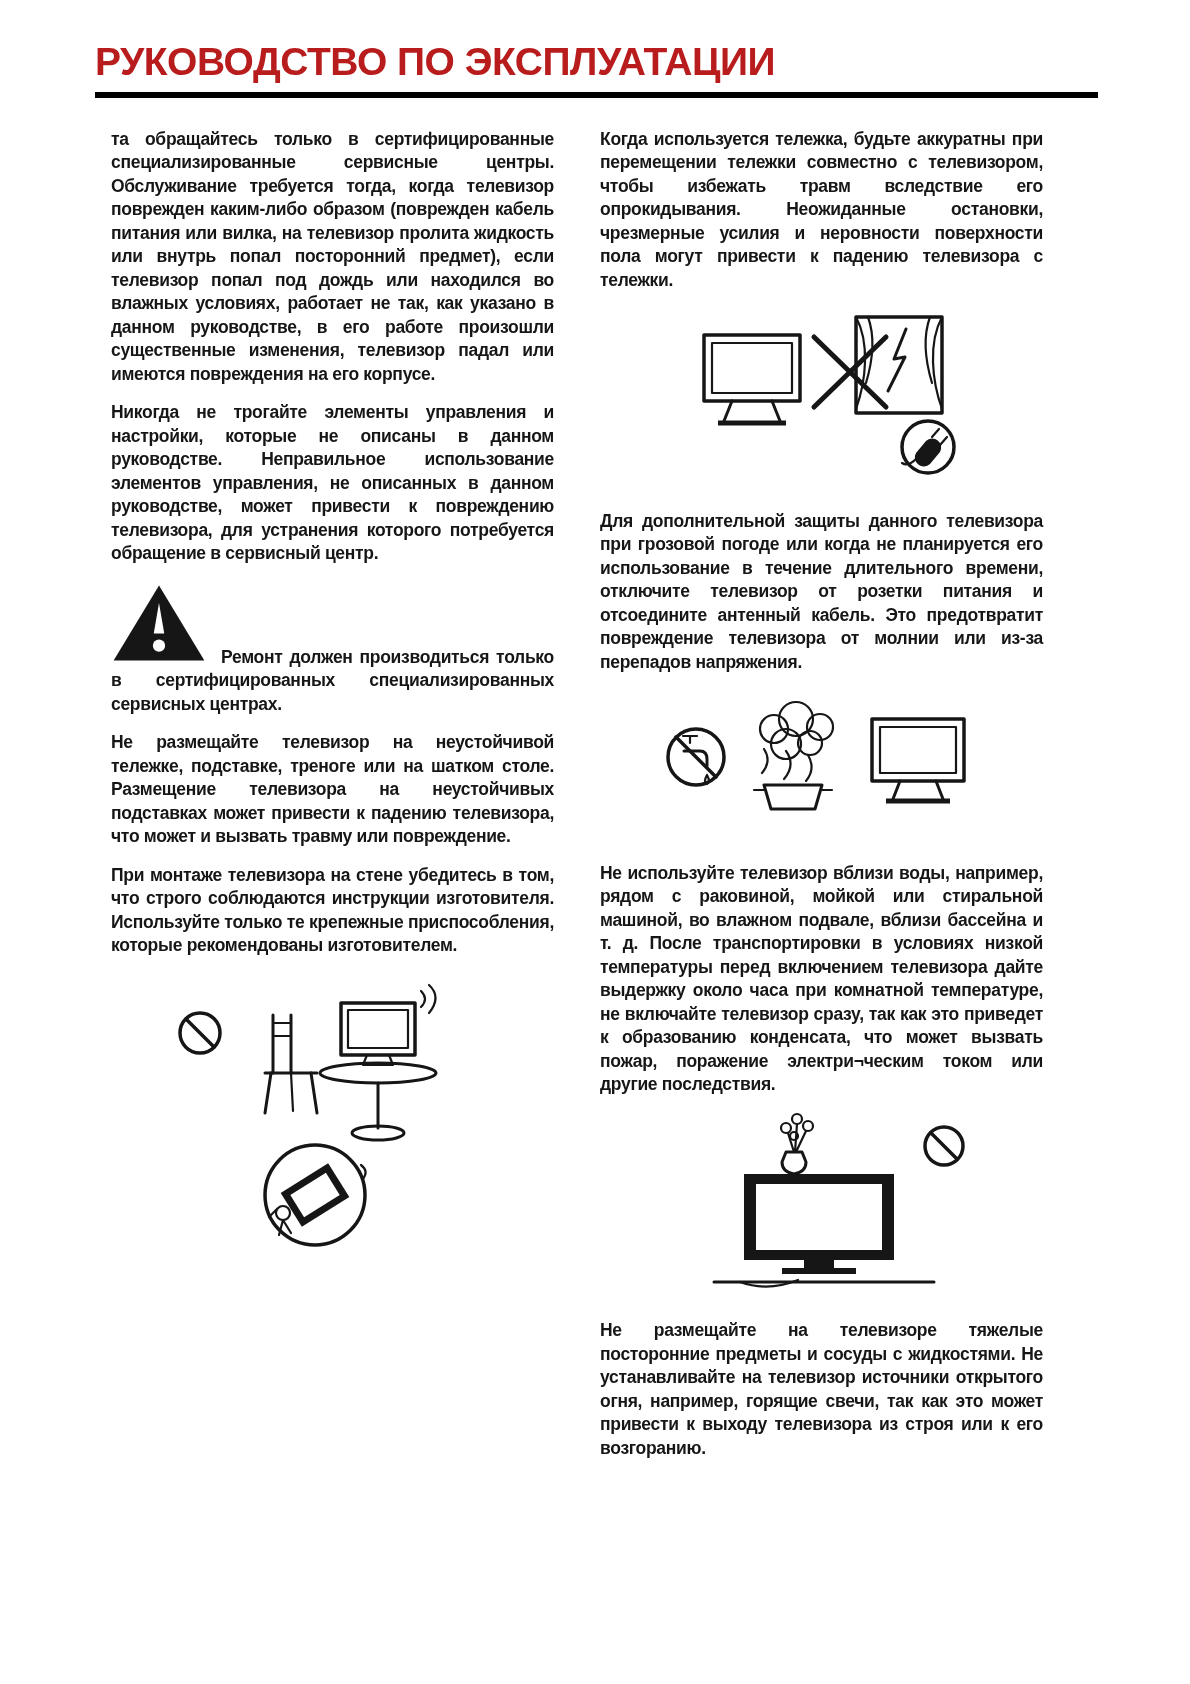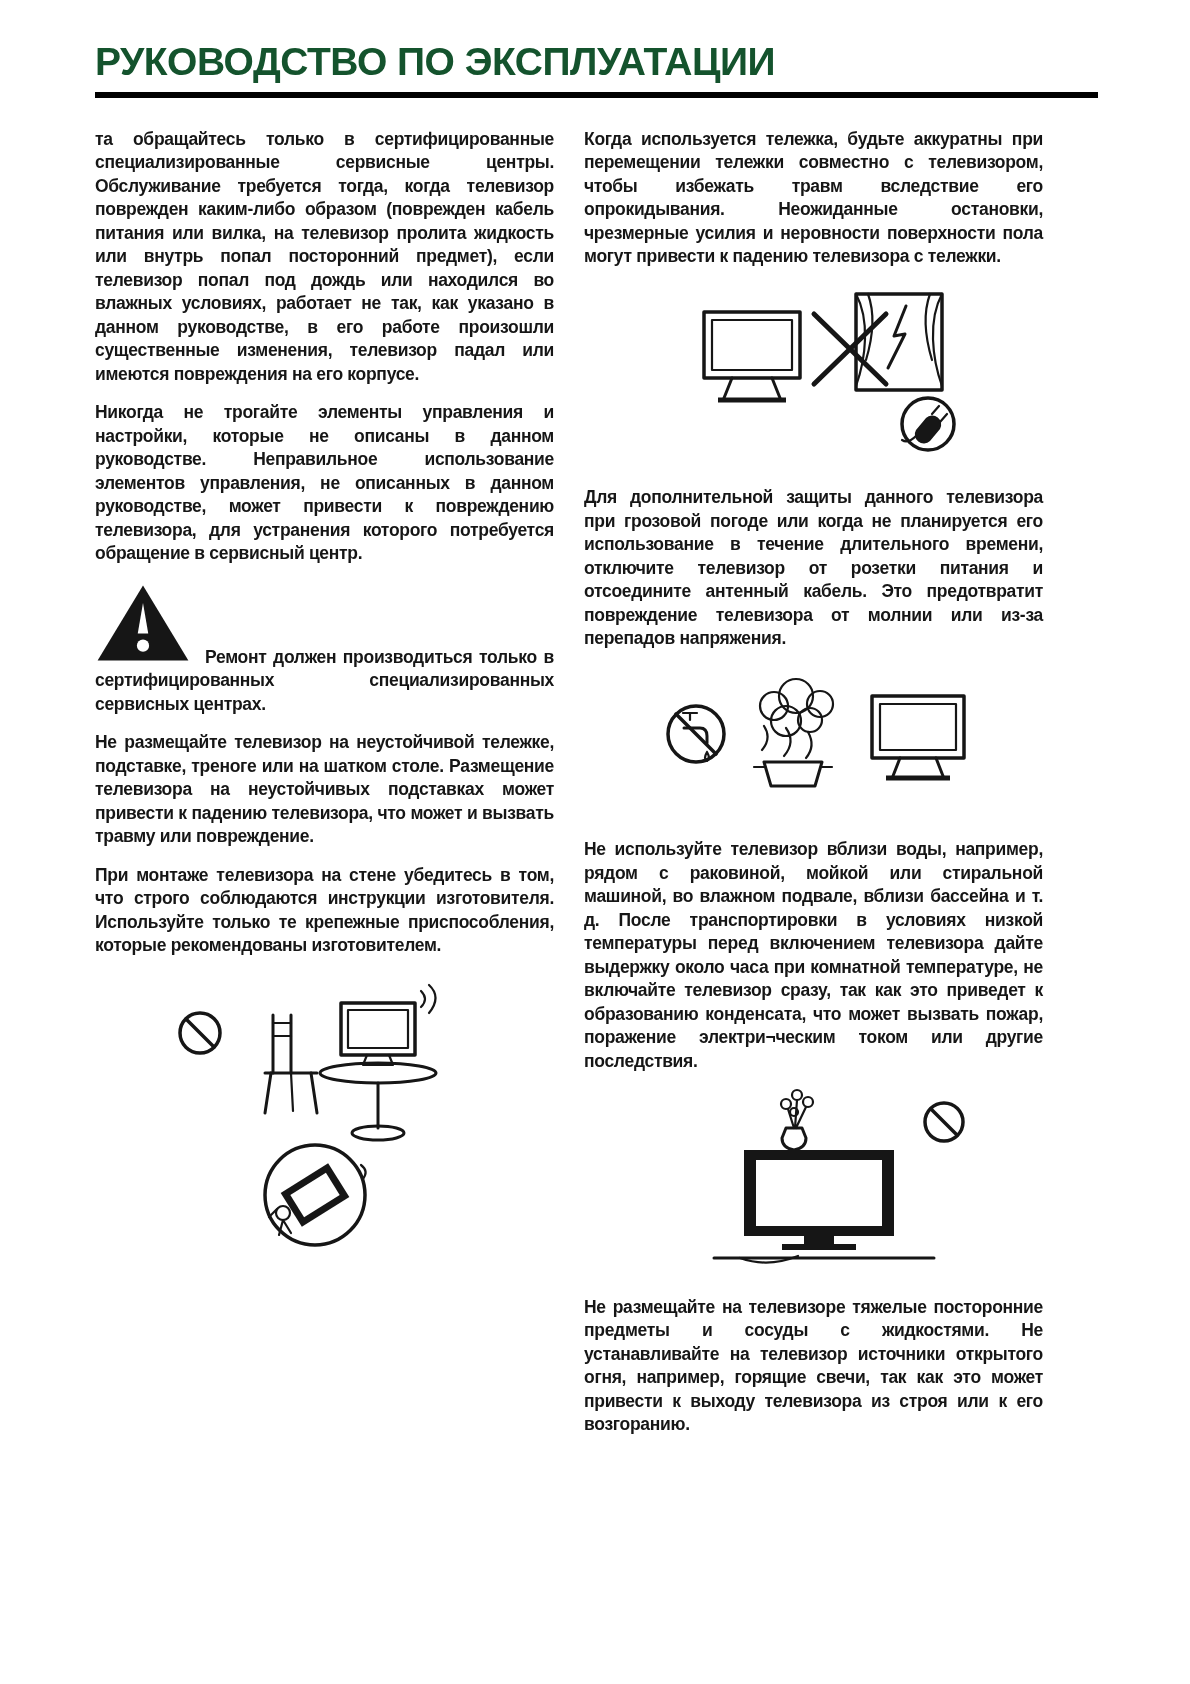--- a/index.html
+++ b/index.html
@@ -3,30 +3,30 @@
 <meta charset="utf-8">
 <style>
   html,body{margin:0;padding:0;}
   body{
     width:1190px;height:1684px;background:#ffffff;color:#161616;
     font-family:"Liberation Sans","DejaVu Sans",sans-serif;
     overflow:hidden;
   }
   .page{padding:42px 92px 0 95px;}
   .title{
-    font-size:39px;font-weight:bold;letter-spacing:-0.5px;color:#14532d;
+    font-size:39px;font-weight:bold;letter-spacing:-0.5px;color:#b91c1c;
     margin:0;line-height:1.05;
   }
   .title-rule{height:6px;background:#000;margin-top:9px;}
   .columns{display:flex;gap:30px;margin-top:30px;}
   .col{
     width:459px;font-size:17.5px;line-height:23.5px;font-weight:bold;
     letter-spacing:-0.3px;text-align:justify;color:#161616;
   }
-  .col p{margin:0 0 15px 0;}
+  .col p{margin:0 0 15px 16px;}
   .illus{text-align:center;margin:8px 0 16px 0;}
   .illus svg{display:inline-block;}
   .warn-tri{vertical-align:baseline;margin-right:14px;margin-bottom:-2px;}
   .ln{stroke:#161616;stroke-width:3;fill:none;stroke-linecap:round;stroke-linejoin:round;}
   .lnthick{stroke:#161616;stroke-width:3.5;fill:none;stroke-linecap:round;stroke-linejoin:round;}
   .lnthin{stroke:#161616;stroke-width:2.2;fill:none;stroke-linecap:round;stroke-linejoin:round;}
   .solid{fill:#161616;stroke:none;}
   .hole{fill:#ffffff;stroke:none;}
 </style>
 </head>

